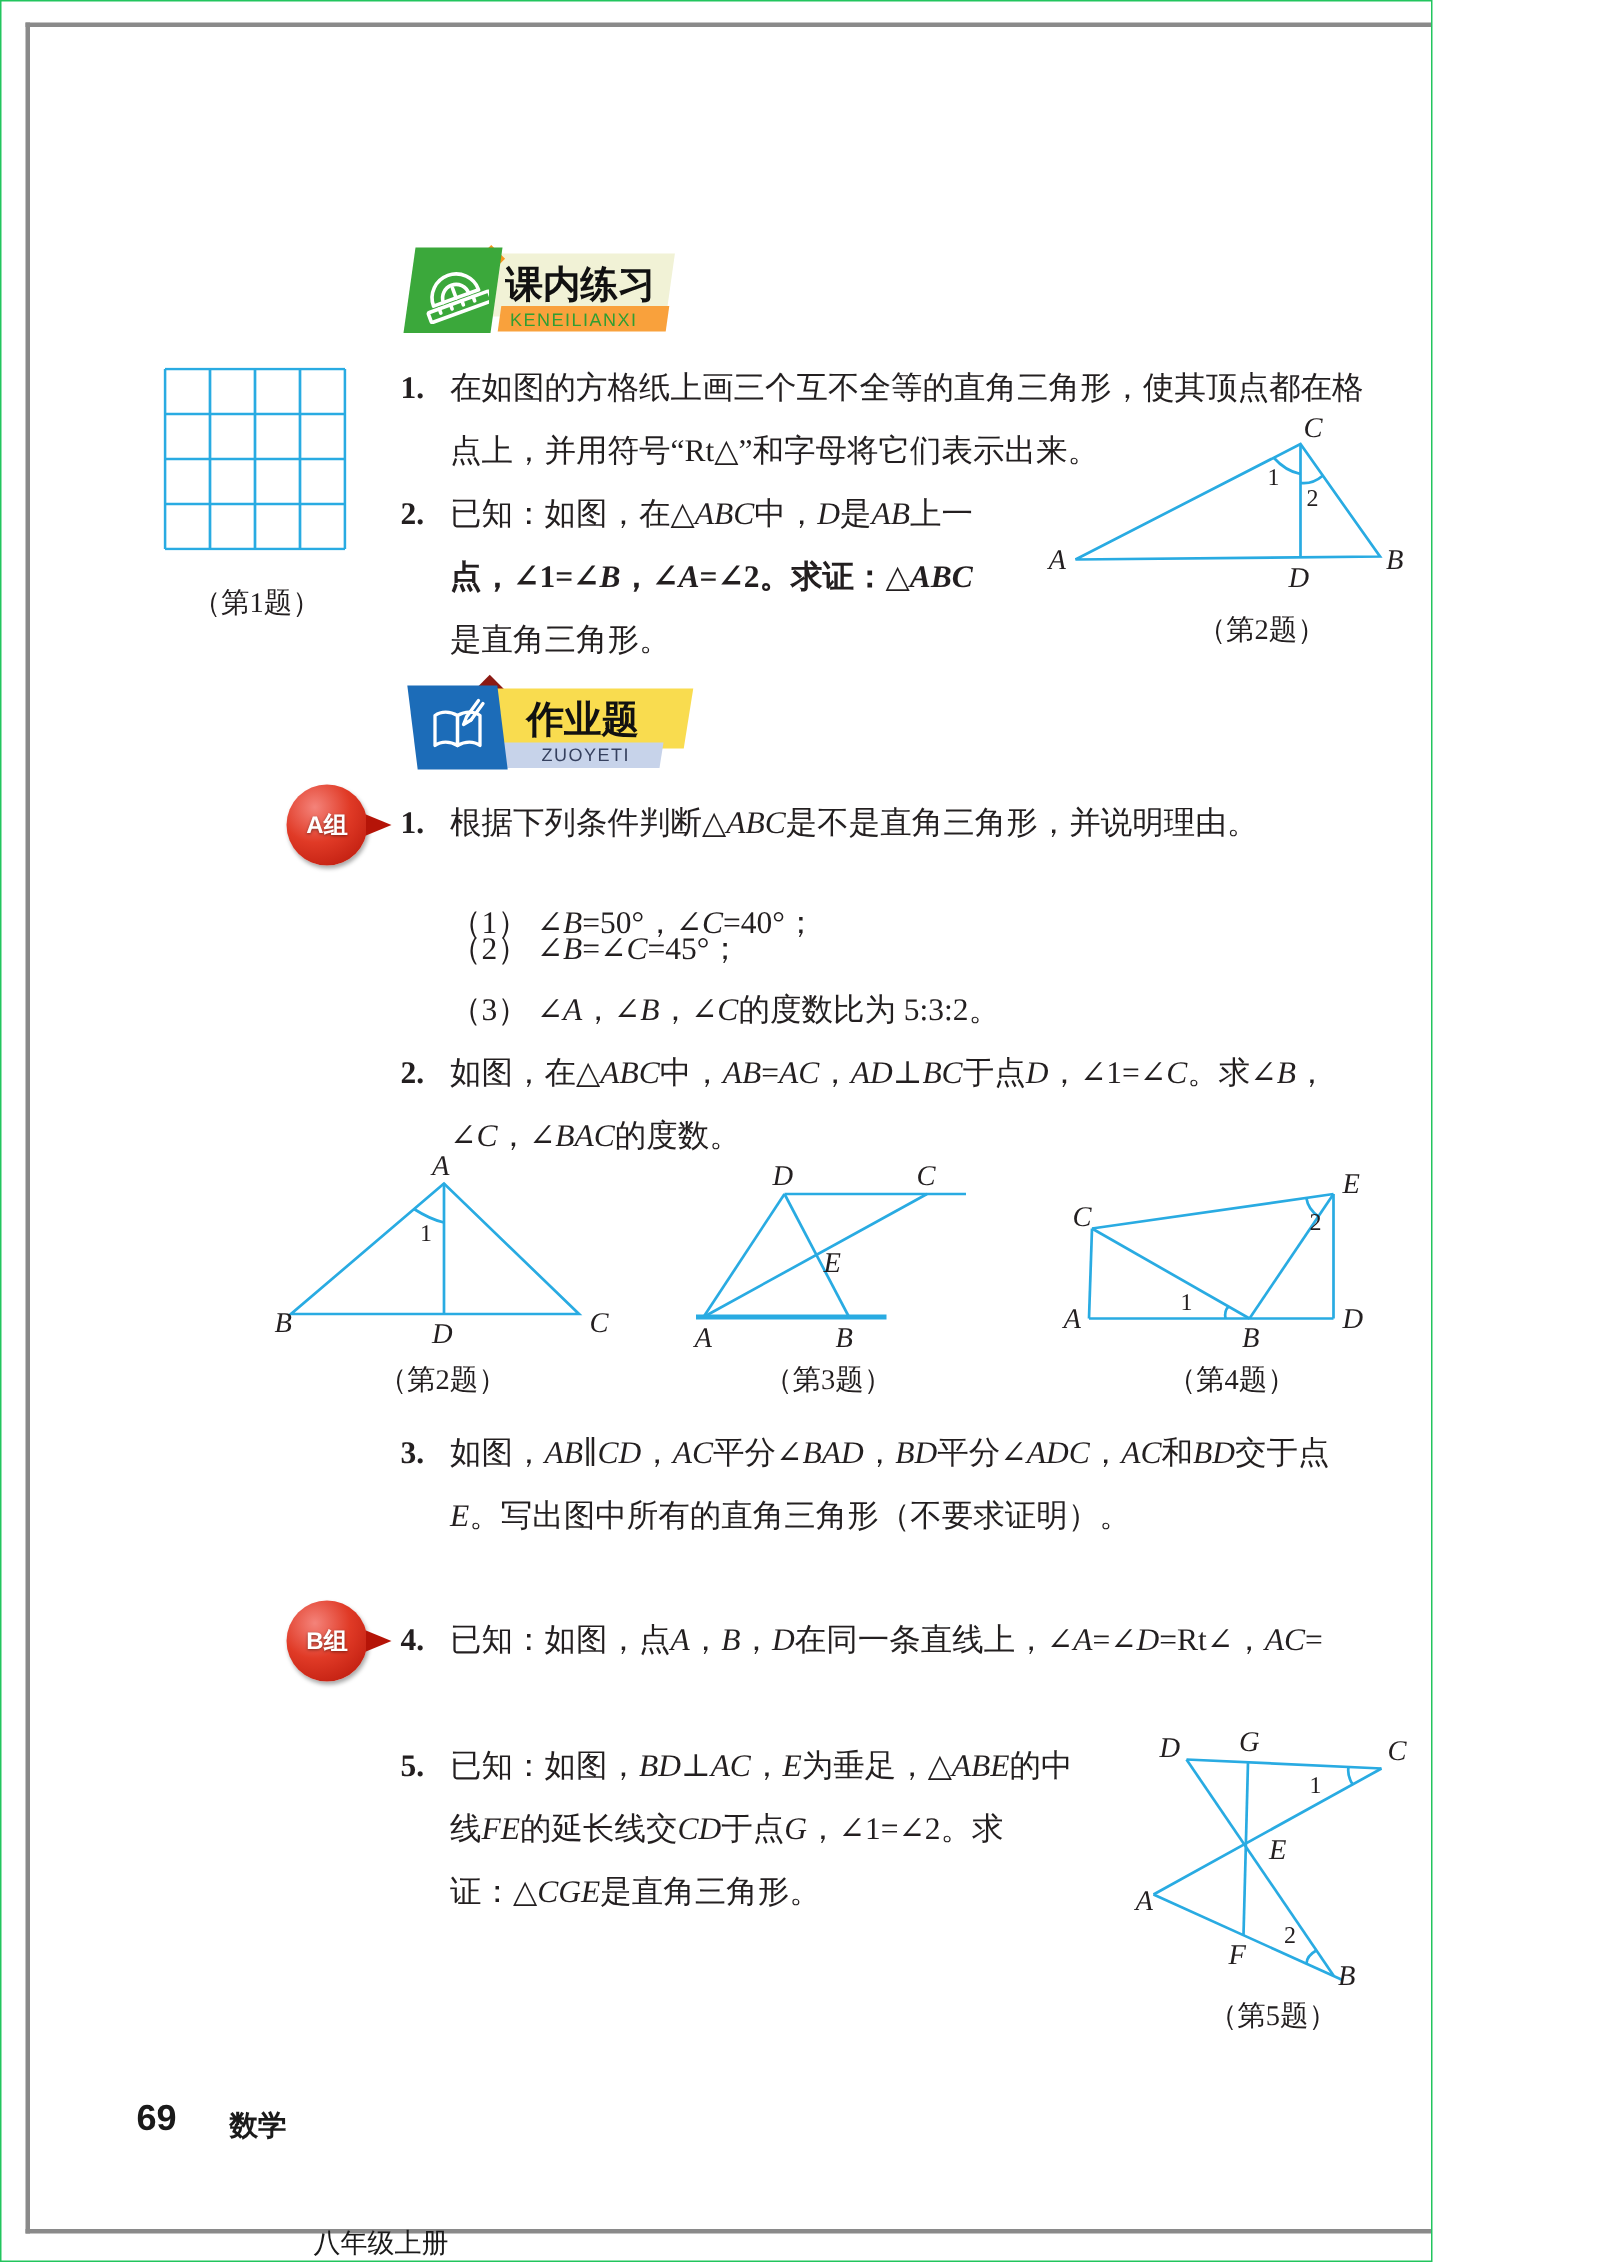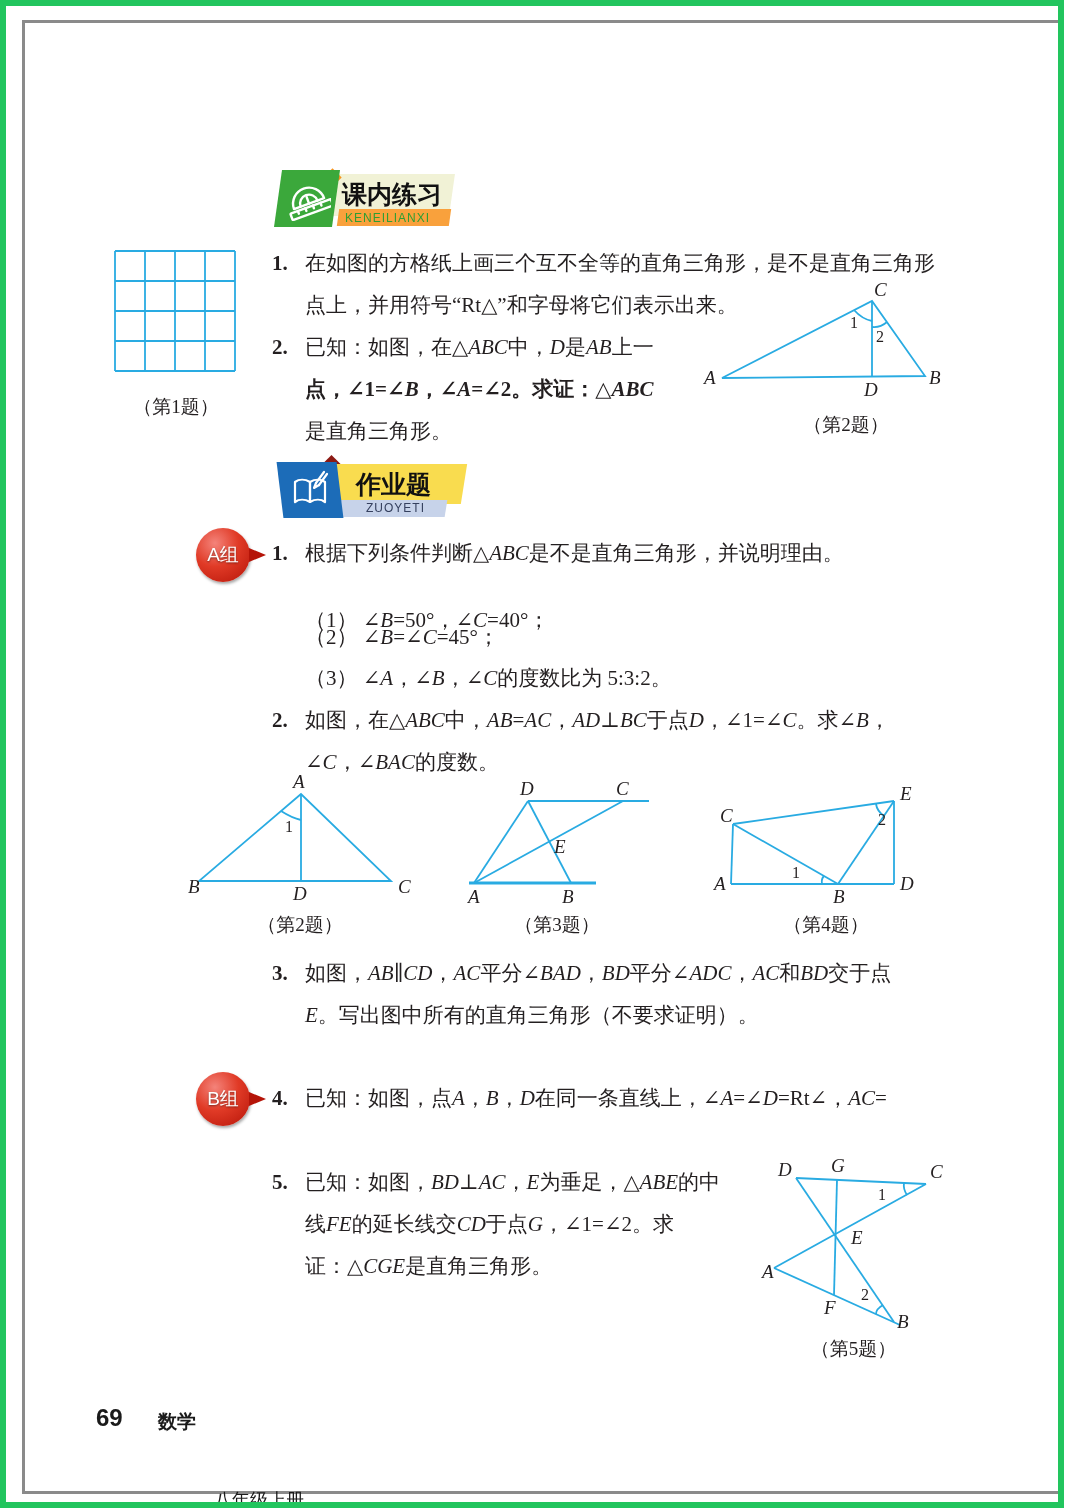--- a/index.html
+++ b/index.html
@@ -1,18 +1,18 @@
 <!DOCTYPE html>
 <html><head>
 <meta charset="utf-8">
 <style>
   html,body { margin:0; padding:0; background:#ffffff; }
-  .page { position:relative; width:1064px; height:1508px; background:#fff; overflow:hidden;
+  .page { position:relative; width:955px; height:1508px; background:#fff; overflow:hidden;
           font-family:"Liberation Serif","DejaVu Serif",serif; color:#231F20;
-          border:6px solid #22c55e; box-sizing:border-box; }
+          border:1px solid #22c55e; box-sizing:border-box; }
   .gray-border { position:absolute; background:#8A8A8A; }
   .gb-top { left:16px; top:14px; width:1048px; height:3px; }
   .gb-left { left:16px; top:14px; width:3px; height:1474px; }
   .gb-bottom { left:16px; top:1485px; width:1048px; height:3px; }
 
   .line { position:absolute; white-space:pre; font-size:21px; line-height:24px; color:#231F20; }
   .num  { font-weight:700; }
   .line i { font-style:italic; }
 
   .caption { position:absolute; font-size:19px; text-align:center; color:#231F20; }
@@ -39,21 +39,21 @@
                  font-weight:700; font-size:25px; color:#111; white-space:nowrap; }
   .badge-sub   { position:absolute; font-family:"Liberation Sans","DejaVu Sans",sans-serif;
                  font-size:12px; letter-spacing:1px; white-space:nowrap; }
   .badge .icon-wrap { position:absolute; }
 
   
   .balloon { position:absolute; width:54px; height:54px; border-radius:50%;
              background:radial-gradient(circle at 35% 28%, #F4837A 0%, #E03A26 45%, #B51408 100%);
              display:flex; align-items:center; justify-content:center;
              color:#fff; font-family:"Liberation Sans","DejaVu Sans",sans-serif;
-             font-weight:400; font-size:19px; box-shadow:1px 2px 3px rgba(0,0,0,.35);
+             font-weight:700; font-size:16px; box-shadow:1px 2px 3px rgba(0,0,0,.35);
              text-shadow:0 1px 2px rgba(0,0,0,.45); }
   .balloon::after { content:""; position:absolute; right:-16px; top:20px; width:0; height:0;
              border-top:7px solid transparent; border-bottom:7px solid transparent;
              border-left:17px solid #B51408; }
 
   
   .footer-item { position:absolute; font-family:"Liberation Sans","DejaVu Sans",sans-serif; color:#1a1a1a; white-space:nowrap; }
   .f-page { left:90px; top:1398px; font-size:24px; font-weight:700; }
   .f-subject { left:152px; top:1403px; font-size:19px; font-weight:700; }
   .f-volume { left:208px; top:1482px; font-size:18px; }
@@ -99,21 +99,21 @@
       <line x1="1" y1="1" x2="121" y2="1"></line>
         <line x1="1" y1="31" x2="121" y2="31"></line>
       <line x1="1" y1="61" x2="121" y2="61"></line>
         <line x1="1" y1="91" x2="121" y2="91"></line>
       <line x1="1" y1="121" x2="121" y2="121"></line>
     </g>
   </svg>
   <div class="caption" style="left:103px;top:388px;width:134px;">（第1题）</div>
 
   <div class="line num" style="left:266px;top:245px;">1.</div>
-  <div class="line mathline" style="left:299px;top:245px;">在如图的方格纸上画三个互不全等的直角三角形，是不是直角三角形</div>
+  <div class="line mathline" style="left:299px;top:245px;">在如图的方格纸上画三个互不全等的直角三角形，使其顶点都在格</div>
   <div class="line mathline" style="left:299px;top:287px;">点上，并用符号“Rt△”和字母将它们表示出来。</div>
 
   <div class="line num" style="left:266px;top:329px;">2.</div>
   <div class="line mathline" style="left:299px;top:329px;text-align:right;">已知：如图，在△<i>ABC</i>中，<i>D</i>是<i>AB</i>上一</div>
   <div class="line mathline" style="left:299px;top:371px;font-weight:bold;">点，∠1=∠<i>B</i>，∠<i>A</i>=∠2。求证：△<i>ABC</i></div>
   <div class="line mathline" style="left:299px;top:413px;">是直角三角形。</div>
 
   <svg class="fig" style="left:692px;top:276px;" width="250" height="130" viewBox="0 0 250 130">
     <path class="st" d="M24,96 L227,94 L174,19 Z"></path>
     <line class="st" x1="174" y1="19" x2="174" y2="95"></line>

